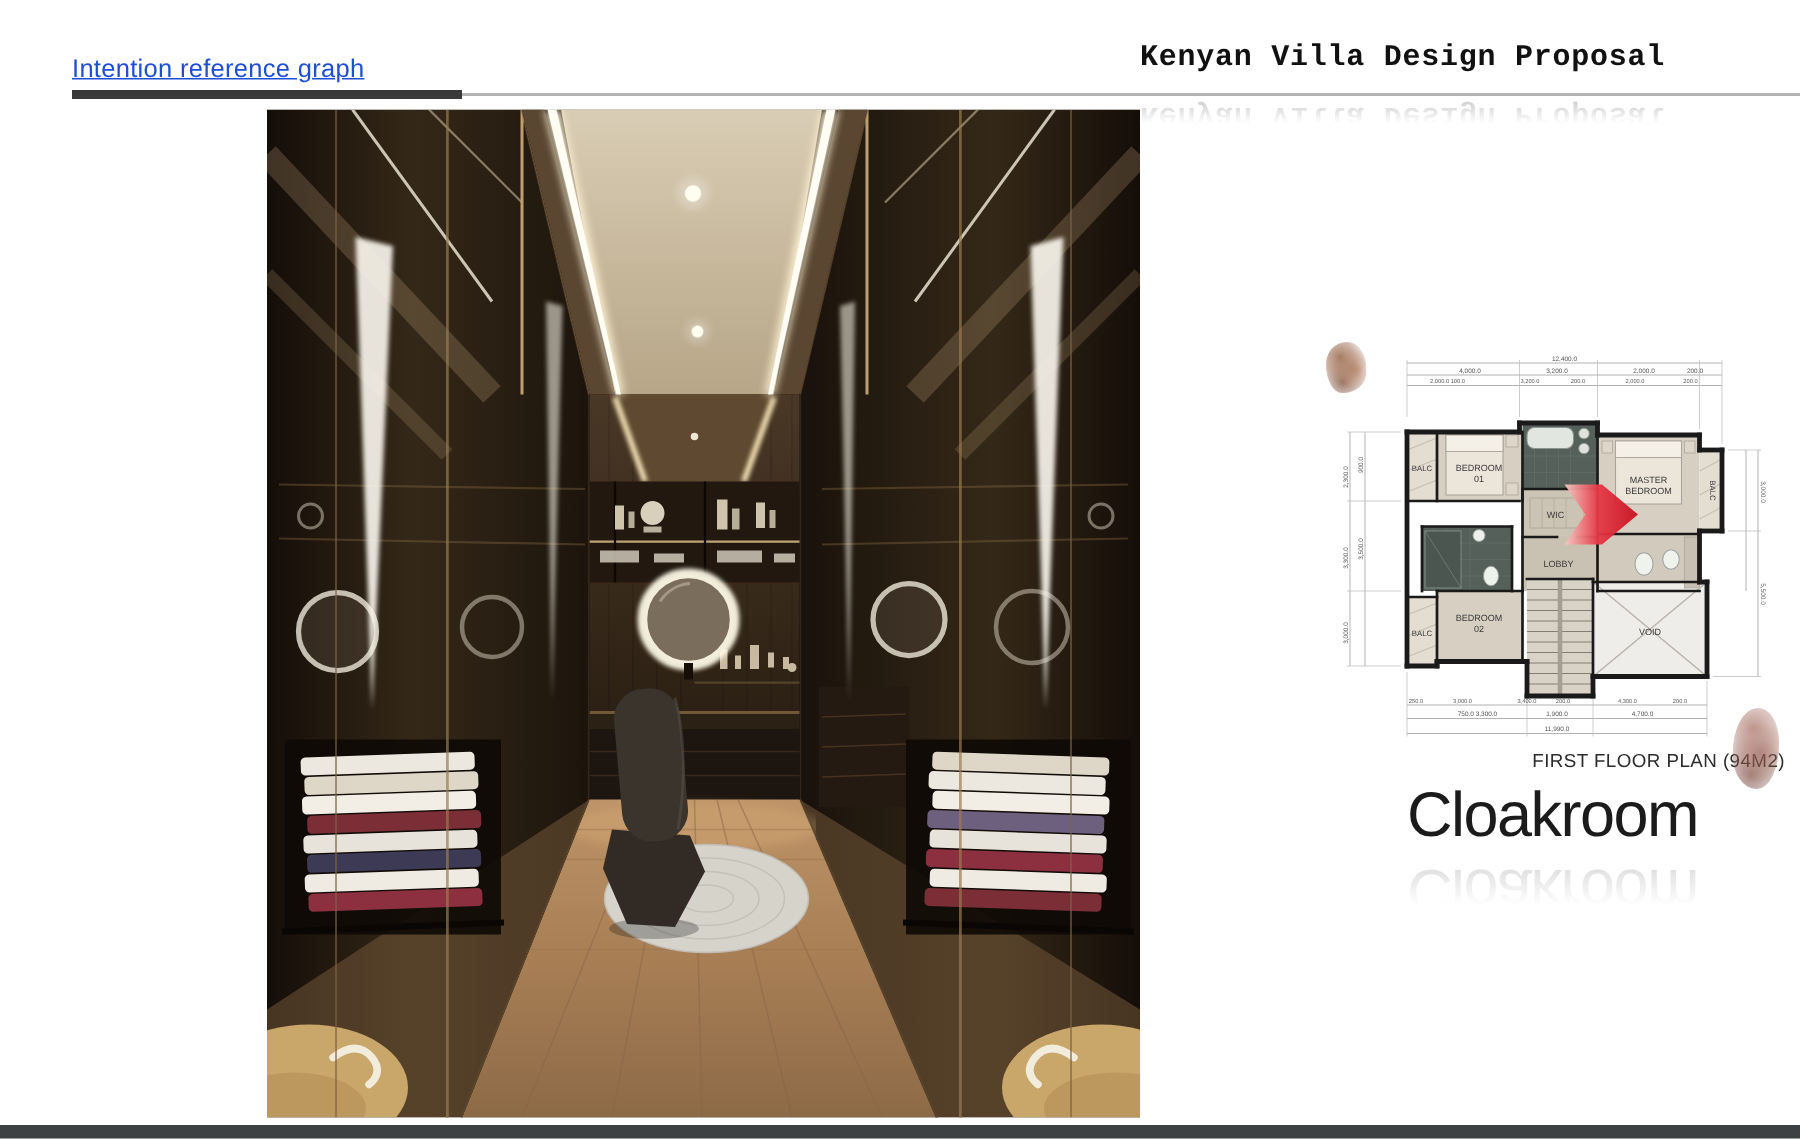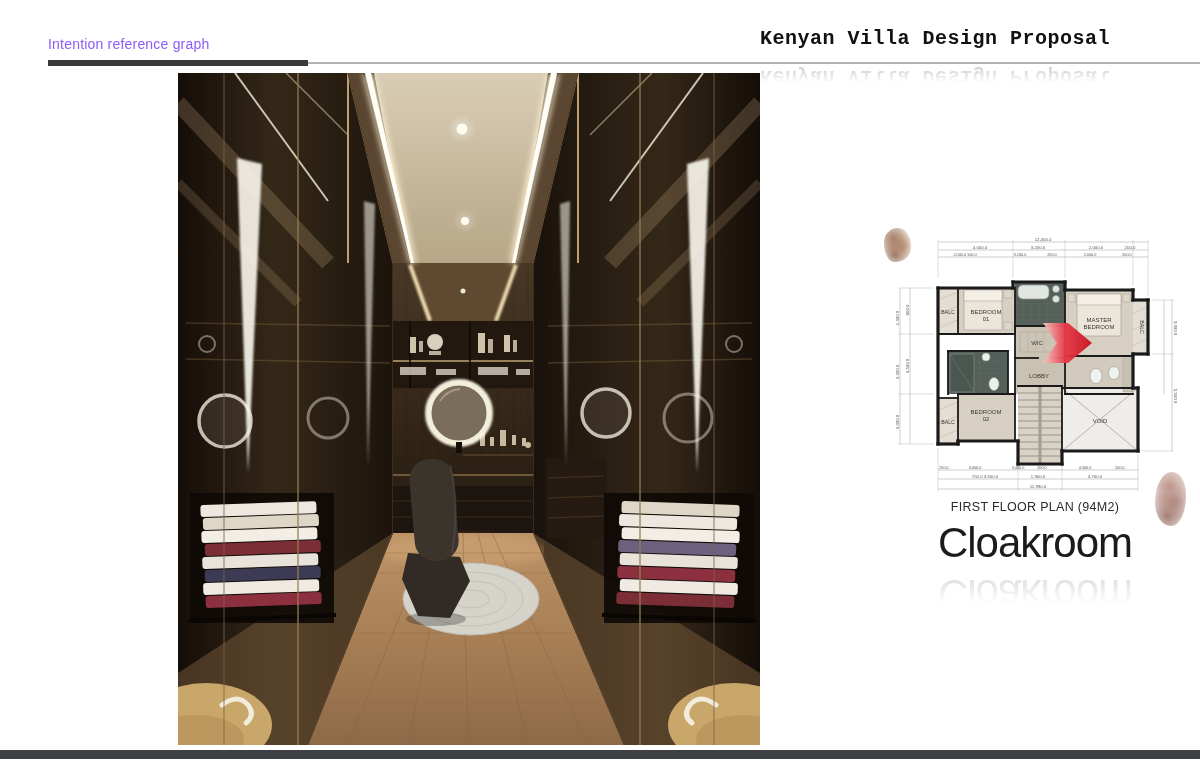--- a/index.html
+++ b/index.html
@@ -1,36 +1,36 @@
 <!DOCTYPE html>
 <html><head>
 <meta charset="utf-8">
 <style>
   html,body{margin:0;padding:0;background:#e8e8e8;}
   .page{position:relative;width:1200px;height:760px;background:#ffffff;overflow:hidden;
         font-family:"Liberation Sans","DejaVu Sans",sans-serif;}
   
-  .section-label{position:absolute;left:48px;top:36px;font-size:14px;color:#8b5cf6;letter-spacing:.2px;}
+  .section-label{position:absolute;left:48px;top:36px;font-size:17px;color:#1d4ed8;letter-spacing:.2px;text-decoration:underline;}
   .header-rule{position:absolute;left:48px;top:62px;width:1152px;height:1.5px;background:#b3b3b3;}
   .section-underline{position:absolute;left:48px;top:60px;width:260px;height:6px;background:#3a3a3a;}
   .page-title{position:absolute;left:705px;top:27px;width:460px;text-align:center;
         font-family:"Liberation Mono","DejaVu Sans Mono",monospace;font-weight:bold;
         font-size:20px;color:#111;letter-spacing:.5px;white-space:nowrap;}
   .page-title-reflection{position:absolute;left:705px;top:65px;width:460px;text-align:center;
         font-family:"Liberation Mono","DejaVu Sans Mono",monospace;font-weight:bold;
         font-size:20px;color:#7d7d7d;letter-spacing:.5px;white-space:nowrap;
         transform:scaleY(-1);opacity:.5;
         -webkit-mask-image:linear-gradient(to top,rgba(0,0,0,.85) 0%,rgba(0,0,0,0) 75%);
         mask-image:linear-gradient(to top,rgba(0,0,0,.85) 0%,rgba(0,0,0,0) 75%);}
   
   .render-wrap{position:absolute;left:178px;top:73px;width:582px;height:672px;}
   
   .plan-wrap{position:absolute;left:880px;top:226px;width:310px;height:272px;}
   .plan-svg text{font-family:"Liberation Sans","DejaVu Sans",sans-serif;}
-  .plan-caption{position:absolute;left:880px;top:500px;width:310px;text-align:center;
+  .plan-caption{position:absolute;left:880px;top:500px;width:310px;text-align:right;
         font-size:12.5px;color:#2b2b2b;letter-spacing:.3px;}
   .room-title{position:absolute;left:880px;top:519px;width:310px;text-align:center;
         font-size:42px;font-weight:400;color:#1b1b1b;letter-spacing:-1px;}
   .room-title-reflection{position:absolute;left:880px;top:570px;width:310px;text-align:center;
         font-size:42px;font-weight:400;color:#8a8a8a;letter-spacing:-1px;
         transform:scaleY(-1);opacity:.45;
         -webkit-mask-image:linear-gradient(to top,rgba(0,0,0,.8) 0%,rgba(0,0,0,0) 70%);
         mask-image:linear-gradient(to top,rgba(0,0,0,.8) 0%,rgba(0,0,0,0) 70%);}
   
   .splat{position:absolute;opacity:.8;}

